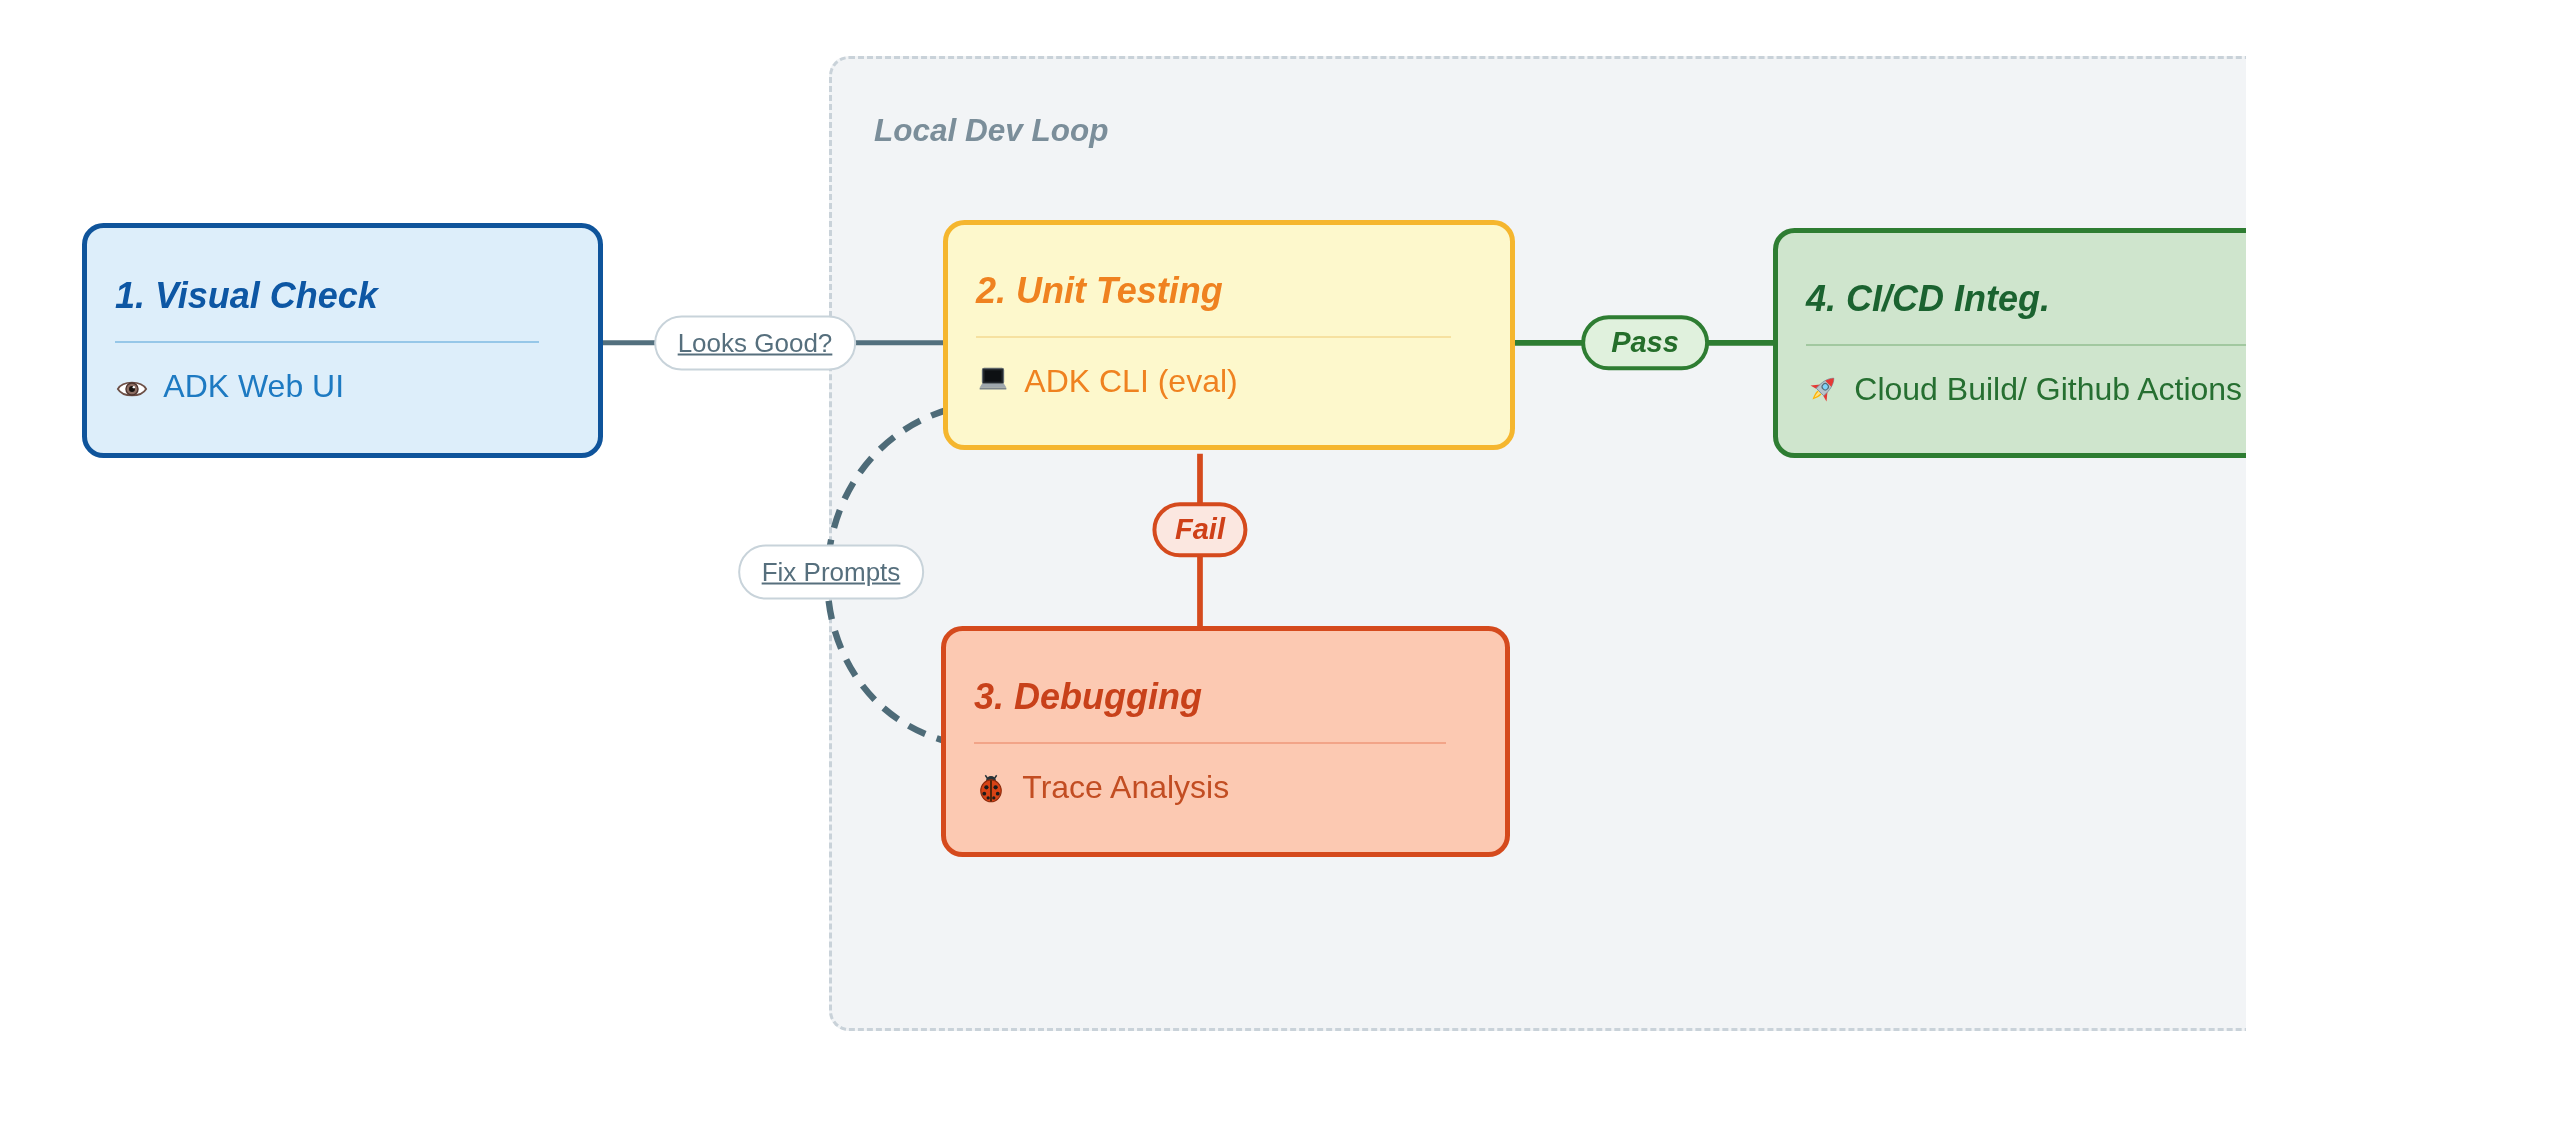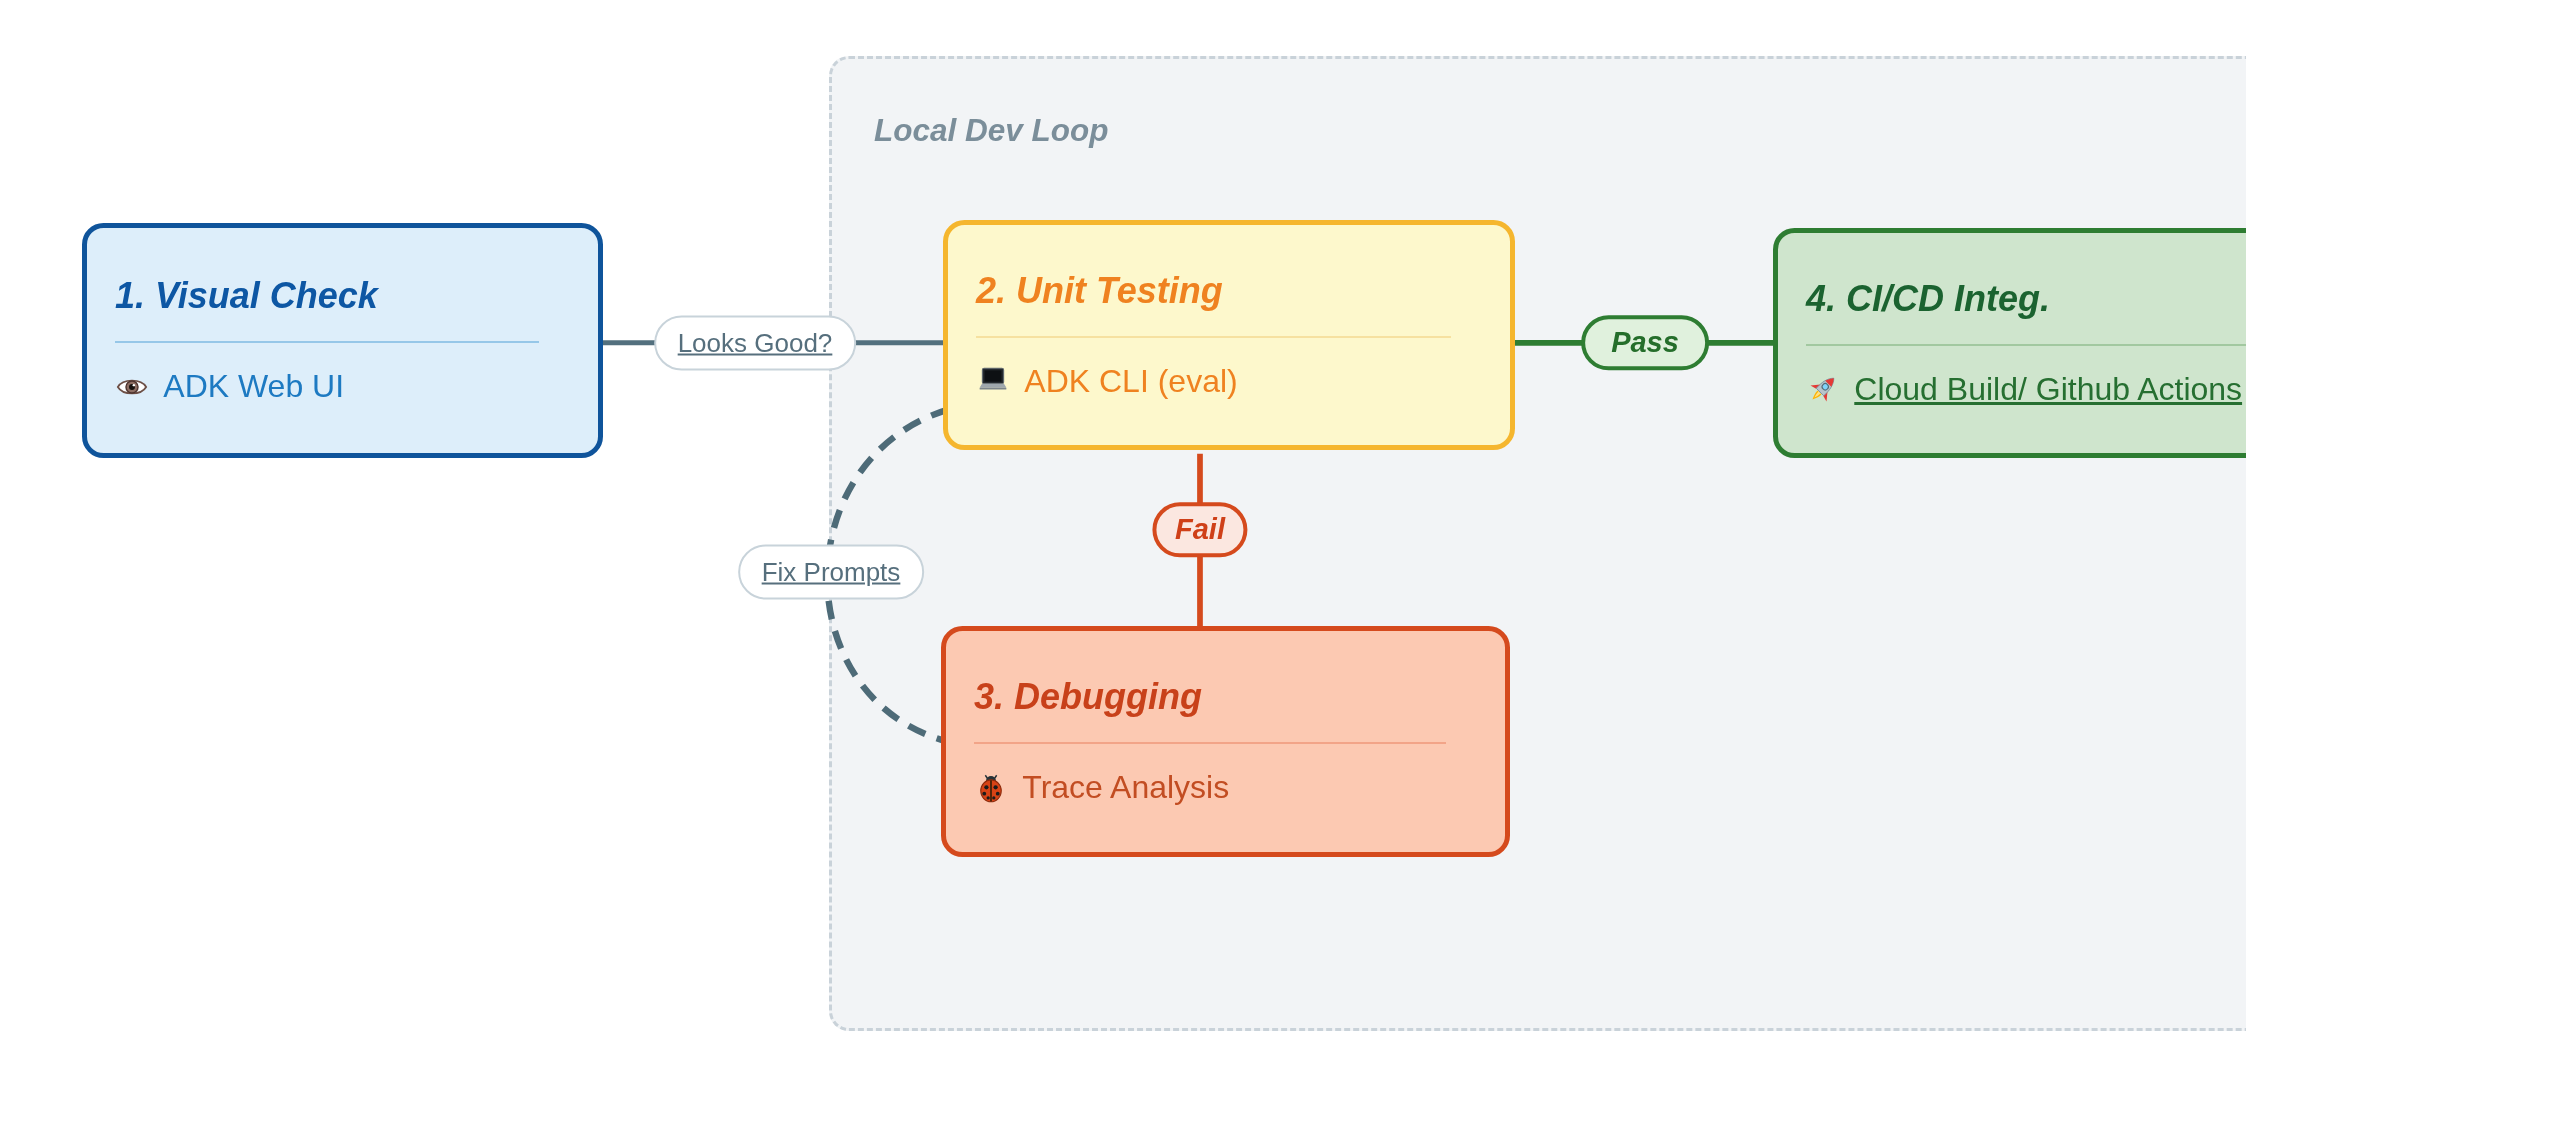--- a/index.html
+++ b/index.html
@@ -28,33 +28,33 @@
     padding:0 28px;
   }
   .node-title{font-size:36px;font-weight:bold;font-style:italic;line-height:42px;white-space:nowrap;}
   .node-divider{height:0;border-top:2.9px solid;margin:24px 31.5px 24px 0;}
   .node-item{display:flex;align-items:center;gap:14.3px;font-size:32px;line-height:39px;white-space:nowrap;}
   .icon{display:inline-flex;width:34px;height:34px;flex:0 0 auto;}
   .icon svg{width:34px;height:34px;display:block;}
   .node-blue  {background:#ddeefa;border-color:#0f549b;}
   .node-blue   .node-title{color:#0d57a4;}
   .node-blue   .node-divider{border-color:#96c7e8;}
-  .node-blue   .node-item{color:#1d7ac2;}
+  .node-blue   .node-item{color:#1d7ac2;align-items:flex-end;}
   .node-yellow{background:#fdf8cc;border-color:#f5b62e;}
   .node-yellow .node-title{color:#ef8220;}
   .node-yellow .node-divider{border-color:#f6e1a0;}
   .node-yellow .node-item{color:#ef8220;}
   .node-red   {background:#fcc9b2;border-color:#d54a1d;}
   .node-red    .node-title{color:#c8411a;}
   .node-red    .node-divider{border-color:#f2a488;}
   .node-red    .node-item{color:#c24d22;}
   .node-green {background:#cfe5cd;border-color:#2e7d32;}
   .node-green  .node-title{color:#1b6330;}
   .node-green  .node-divider{border-color:#a2c8a0;}
-  .node-green  .node-item{color:#266f31;text-decoration:underline;}
+  .node-green  .node-item{color:#266f31;}
   #node-visual-check{left:82px; top:223px; width:521px; height:235px;}
   #node-unit-testing{left:943px;top:220px; width:572px; height:230px;}
   #node-debugging   {left:941px;top:626px; width:569px; height:231px;}
   #node-cicd        {left:1773px;top:228px; width:575px; height:230px;}
   
   .pill{
     position:absolute;transform:translate(-50%,-50%);z-index:4;
     border-radius:43px;white-space:nowrap;
     display:flex;align-items:center;justify-content:center;box-sizing:border-box;
   }

